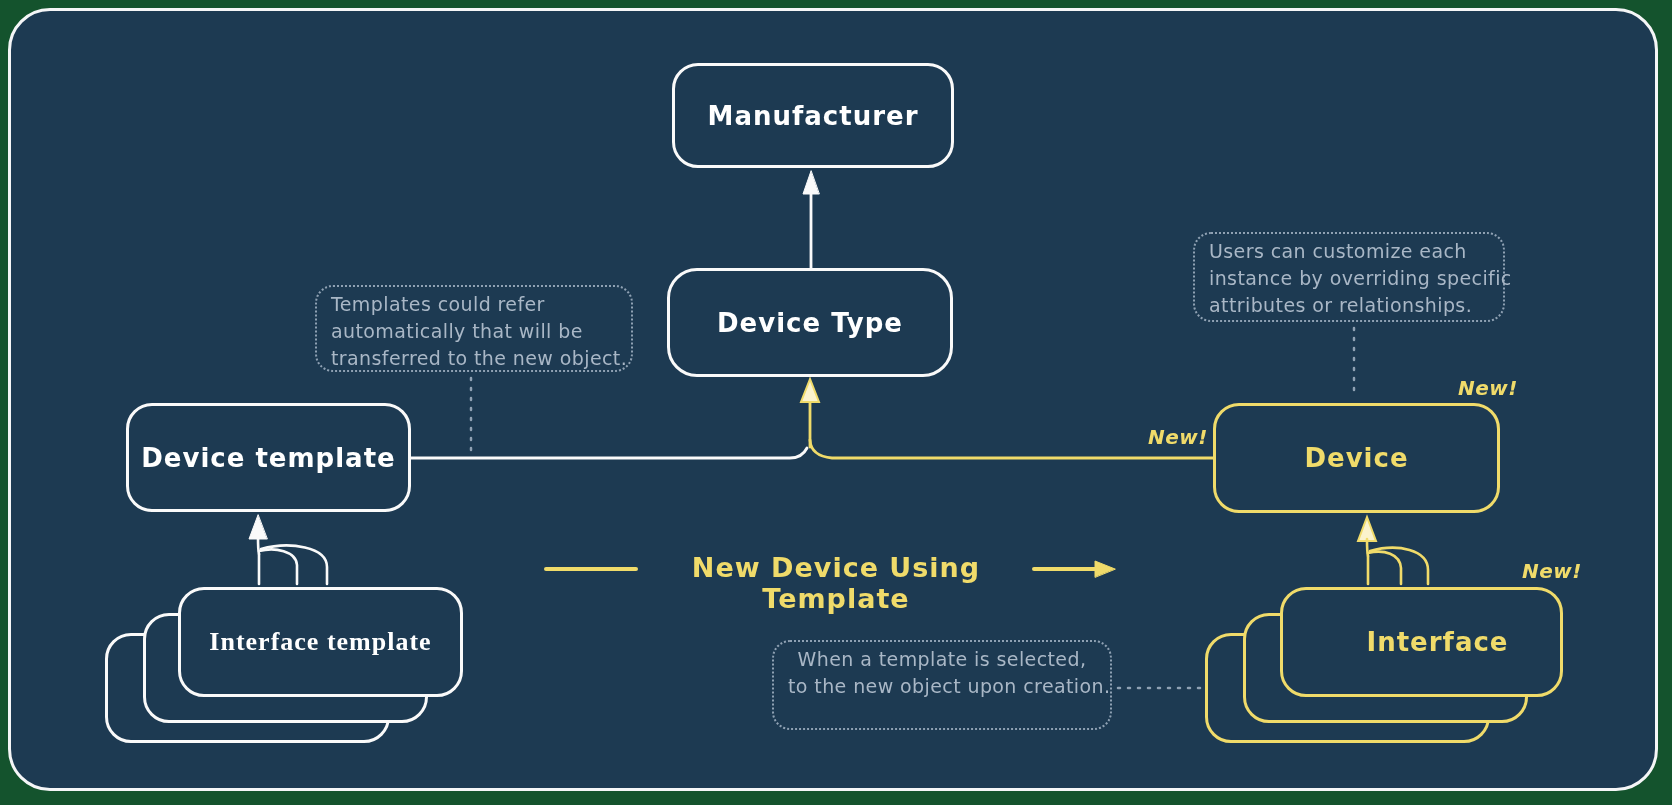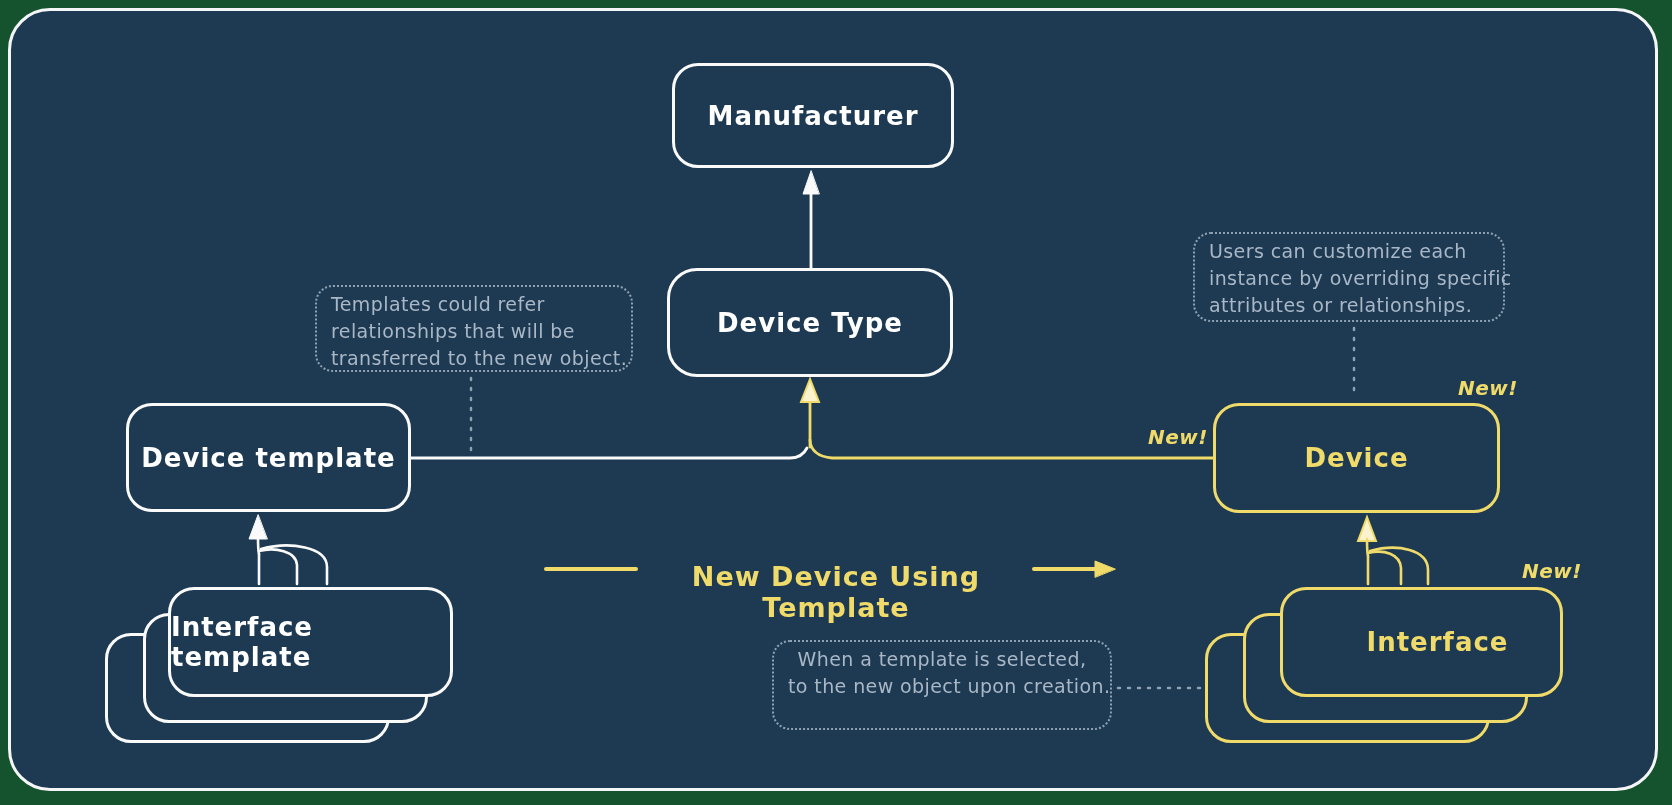--- a/index.html
+++ b/index.html
@@ -11,21 +11,21 @@
         border:3px solid #fafafa;border-radius:26px;background:#1d3a52;
         color:#ffffff;font-size:26px;font-weight:600;letter-spacing:1px;box-sizing:border-box;}
   .node.yellow{border-color:#f0db6a;color:#f0db6a;}
   .note{position:absolute;border:2.5px dotted #8fa1b3;border-radius:18px;background:transparent;
         color:#a9b7c6;font-size:19px;line-height:27px;letter-spacing:0.4px;
         padding:4px 14px;box-sizing:border-box;}
   .note div{white-space:nowrap;}
   .newlabel{position:absolute;color:#f0db6a;font-size:20px;font-weight:700;font-style:italic;
             letter-spacing:0.5px;}
   #flow-label{position:absolute;left:616px;top:552px;width:440px;text-align:center;
-              color:#f0db6a;font-size:27px;font-weight:700;letter-spacing:1px;margin-top:9px;}
+              color:#f0db6a;font-size:27px;font-weight:700;letter-spacing:1px;}
   svg.overlay{position:absolute;left:0;top:0;pointer-events:none;}
 </style>
 </head>
 <body>
 
 <div id="page">
   <div id="panel"></div>
 
   <svg class="overlay" width="1672" height="805" viewBox="0 0 1672 805">
 
@@ -84,33 +84,33 @@
   <div class="node" style="left:126px;top:403px;width:285px;height:109px;">
     <span>Device template</span>
   </div>
 
   <div class="node yellow" style="left:1213px;top:403px;width:287px;height:110px;">
     <span>Device</span>
   </div>
 
   <div class="node" style="left:105px;top:633px;width:285px;height:110px;z-index:1;"></div>
   <div class="node" style="left:143px;top:613px;width:285px;height:110px;z-index:2;"></div>
-  <div class="node" style="left:168px;top:587px;width:285px;height:110px;z-index:3;">
+  <div class="node" style="left:178px;top:587px;width:285px;height:110px;z-index:3;font-family:Liberation Serif, serif;">
     <span>Interface template</span>
   </div>
 
   <div class="node yellow" style="left:1205px;top:633px;width:285px;height:110px;z-index:1;"></div>
   <div class="node yellow" style="left:1243px;top:613px;width:285px;height:110px;z-index:2;"></div>
   <div class="node yellow" style="left:1280px;top:587px;width:283px;height:110px;z-index:3;padding-left:32px;">
     <span>Interface</span>
   </div>
 
   <div class="note" style="left:315px;top:285px;width:318px;height:87px;">
     <div>Templates could refer</div>
-    <div>relationships that will be</div>
+    <div>automatically that will be</div>
     <div>transferred to the new object.</div>
   </div>
 
   <div class="note" style="left:1193px;top:232px;width:312px;height:90px;">
     <div>Users can customize each</div>
     <div>instance by overriding specific</div>
     <div>attributes or relationships.</div>
   </div>
 
   <div class="note" style="left:772px;top:640px;width:340px;height:90px;text-align:center;">

